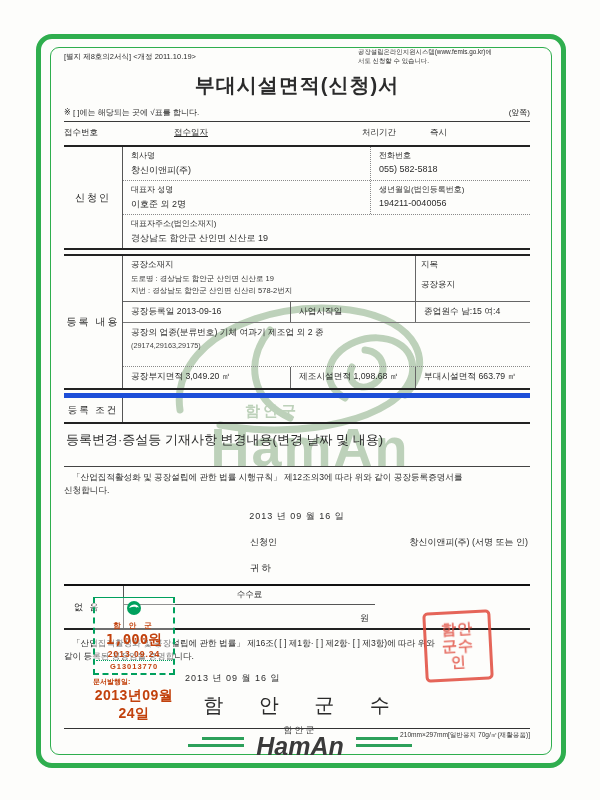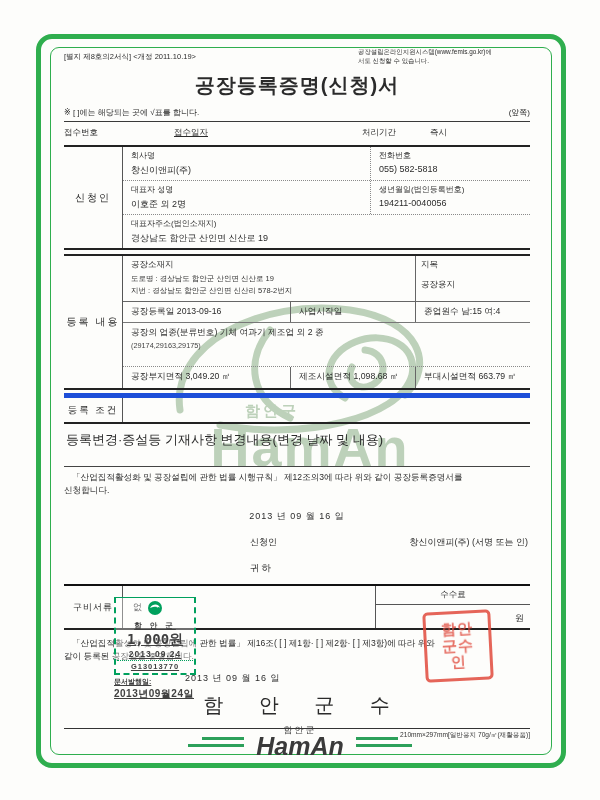--- a/index.html
+++ b/index.html
@@ -80,30 +80,30 @@
   .fee-head{text-align:center;font-size:8.5px;padding:3px 0;border-bottom:1px solid #555;}
   .fee-body{flex:1;display:flex;align-items:flex-end;justify-content:flex-end;
     padding:0 6px 3px 0;font-size:9px;}
   .stmt2{margin-top:7px;font-size:8.6px;line-height:1.5;}
   .date-l{margin-top:9px;padding-left:121px;font-size:9px;letter-spacing:1px;}
   .issuer{margin-top:7px;text-align:center;font-size:20px;letter-spacing:15px;
     font-weight:500;padding-left:14px;}
   .foot-line{border-top:1px solid #333;margin-top:9px;}
   .paper-spec{text-align:right;font-size:6.6px;margin-top:2px;color:#333;}
   
-  .gstamp{position:absolute;left:114px;top:597px;width:82px;z-index:3;color:#404040;text-align:center;text-decoration:underline;}
+  .gstamp{position:absolute;left:93px;top:597px;width:82px;z-index:3;color:#c2410c;text-align:center;}
   .gstamp-box{border-left:2px dashed #00a05d;border-right:2px dashed #00a05d;
     border-top:1.5px solid #00a05d;border-bottom:2px dashed #00a05d;padding:2px 1px;background:rgba(255,255,255,.35);}
   .gs-county{font-size:7.5px;font-weight:bold;letter-spacing:3px;margin-top:1px;}
   .gs-amt{font-size:14px;font-weight:bold;font-family:"DejaVu Sans Mono","Liberation Mono",monospace;}
   .gs-date{font-size:8.5px;font-weight:bold;letter-spacing:1px;}
   .gs-serial{font-size:7.5px;font-weight:bold;border-top:1px dotted #00a05d;margin-top:1px;padding-top:1px;letter-spacing:1px;}
   .gs-issue{text-align:left;margin-top:2px;}
   .gs-issue .a{font-size:7px;font-weight:bold;display:block;}
-  .gs-issue .b{font-size:10px;font-weight:bold;display:block;letter-spacing:.5px;}
+  .gs-issue .b{font-size:14px;font-weight:bold;display:block;letter-spacing:.5px;text-align:center;}
   
   .seal{position:absolute;left:424px;top:611px;width:62px;height:64px;z-index:3;
     transform:rotate(-3deg);border:3.5px solid rgba(224,74,60,.85);border-radius:5px;
     display:flex;align-items:center;justify-content:center;}
   .seal-inner{color:rgba(224,74,60,.8);font-weight:bold;font-size:15px;line-height:1.1;
     text-align:center;filter:blur(.4px);letter-spacing:1px;width:44px;word-break:break-all;}
   
   .bot-logo{position:absolute;left:0;right:0;top:726px;z-index:2;display:flex;
     align-items:center;justify-content:center;}
   .glines{display:flex;flex-direction:column;gap:4px;}
@@ -139,21 +139,21 @@
 <div class="content">
 
   <div class="meta-row">
     <span class="form-ref">[별지 제8호의2서식] &lt;개정 2011.10.19&gt;</span>
     <span class="notice">
       <span>공장설립온라인지원시스템(www.femis.go.kr)에</span><br>
       <span>서도 신청할 수 있습니다.</span>
     </span>
   </div>
 
-  <div class="title">공장등록증명(신청)서</div>
+  <div class="title">부대시설면적(신청)서</div>
 
   <div class="note-row">
     <span>※ [ ]에는 해당되는 곳에 √표를 합니다.</span>
     <span>(앞쪽)</span>
   </div>
 
   <div class="receipt-row">
     <span class="c1">접수번호</span>
     <span class="c2">접수일자</span>
     <span class="c3">처리기간</span>
@@ -238,21 +238,20 @@
   <div class="date-c">2013 년 09 월 16 일</div>
 
   <div class="sign-row">
     <span class="who">신청인</span>
     <span class="name">창신이앤피(주)  (서명 또는 인)</span>
   </div>
 
   <div class="to-row">귀하</div>
 
   <div class="fee">
-    <div class="doc-label">구비서류</div>
     <div class="doc-val">없 음</div>
     <div class="fee-col">
       <div class="fee-head">수수료</div>
       <div class="fee-body">원</div>
     </div>
   </div>
 
   <div class="stmt2">
     <span style="padding-left:8px;">「산업집적활성화 및 공장설립에 관한 법률」 제16조( [ ] 제1항· [ ] 제2항· [ ] 제3항)에 따라 위와</span><br>
     <span>같이 등록된 공장임을 증명합니다.</span>

